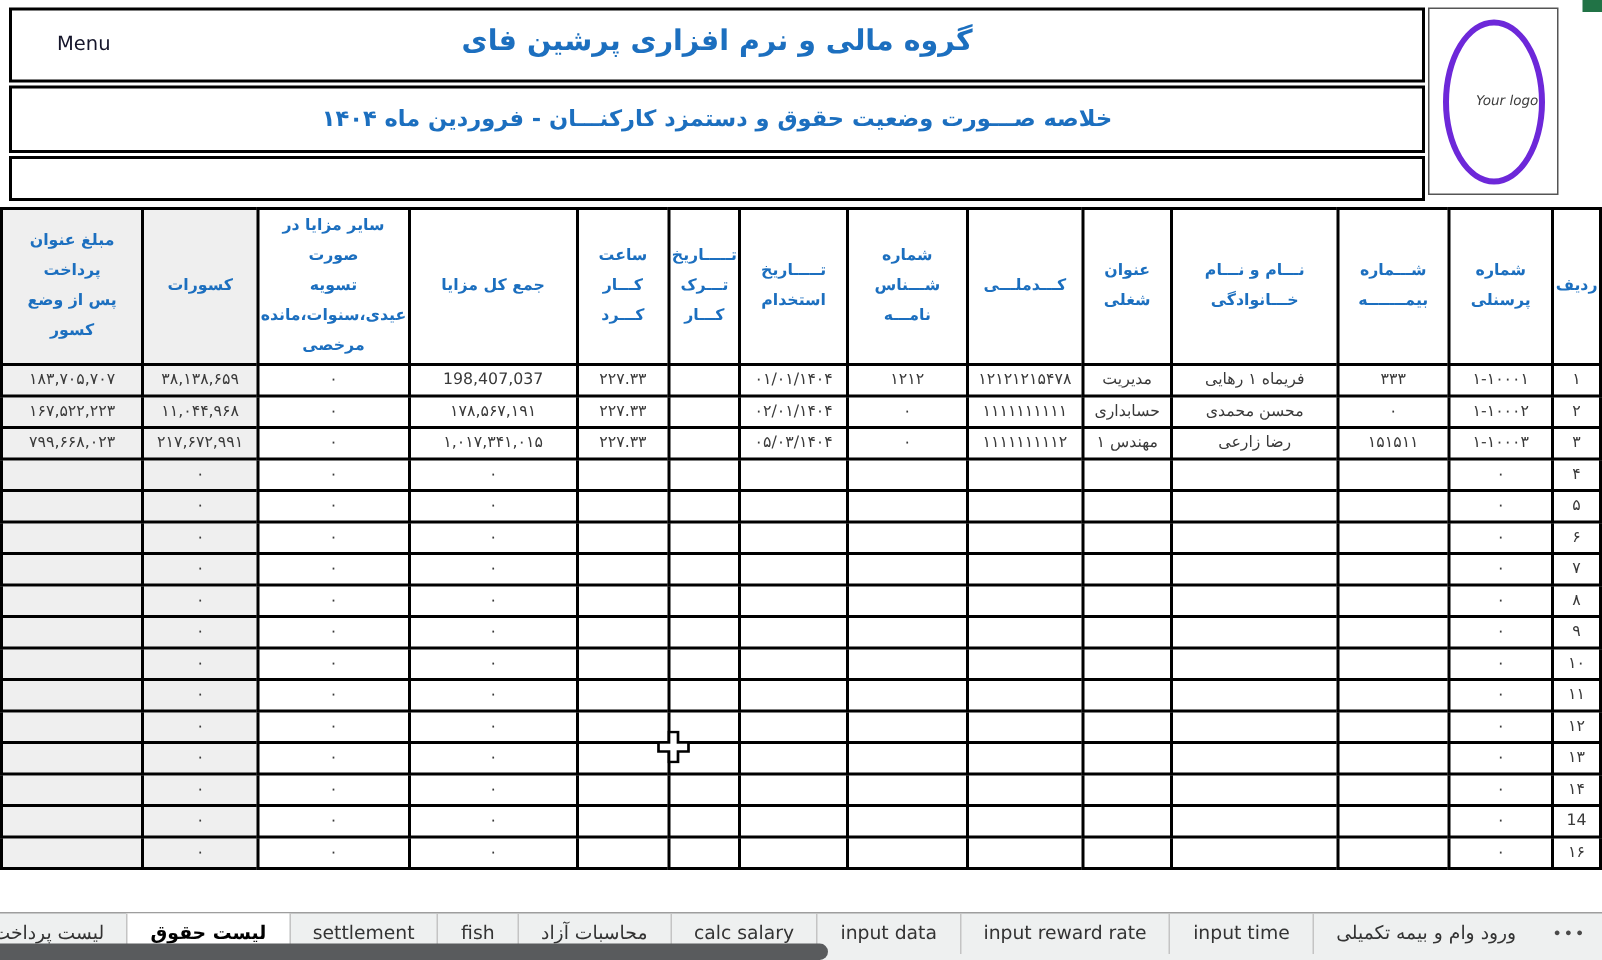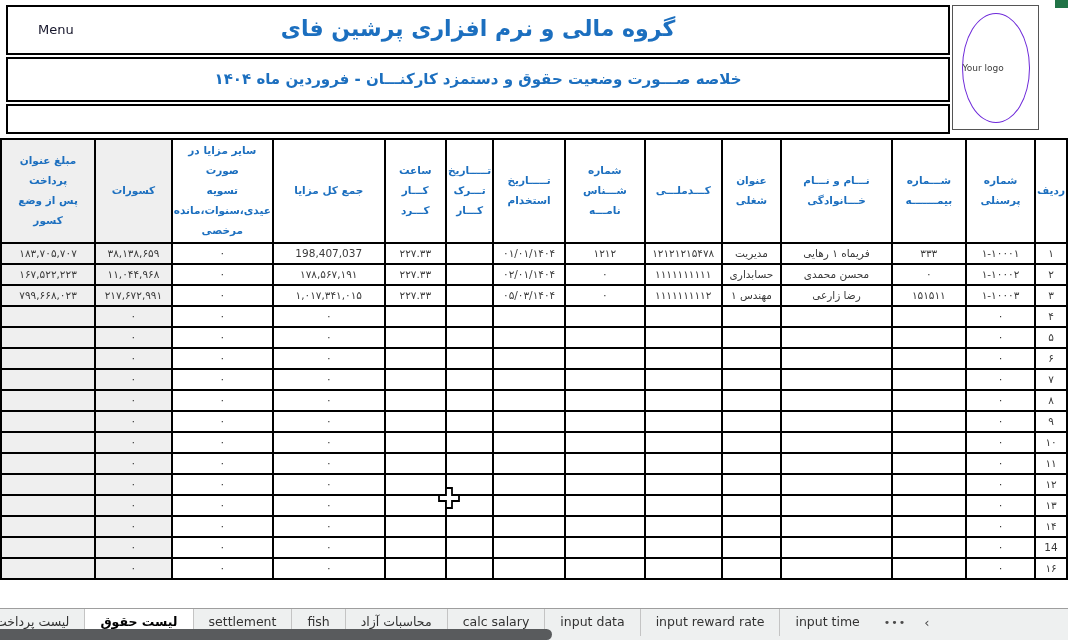--- a/index.html
+++ b/index.html
@@ -7,28 +7,28 @@
               font-family:"DejaVu Sans","Liberation Sans",sans-serif; }
   .screen { position:relative; width:1068px; height:640px; background:#fff; }
 
   
   .hdr-box { position:absolute; left:6px; width:944px; border:2px solid #000; background:#fff; }
   .title-box { top:5px; height:50px; }
   .subtitle-box { top:57px; height:45px; }
   .blank-box { top:104px; height:30px; }
   .menu { position:absolute; left:30px; top:15px; font-size:13px; color:#15152a; cursor:pointer;text-align:right; }
   .big-title { width:100%; text-align:center; direction:rtl; margin-top:9px;
-               font-size:22px; font-weight:bold; color:#1c6fbf; }
+               font-size:19px; font-weight:bold; color:#1c6fbf; }
   .sub-title { width:100%; text-align:center; direction:rtl; margin-top:11px;
                font-size:15px; font-weight:bold; color:#1c6fbf; }
 
   .logo-box { position:absolute; left:952px; top:5px; width:87px; height:125px;
               border:1px solid #555; background:#fff; display:flex; align-items:center; justify-content:center; }
-  .logo-oval { width:68px; height:110px; border:1px solid #6d28d9; border-radius:50%;
-               display:flex; align-items:center; justify-content:flex-start; }
+  .logo-oval { width:68px; height:110px; border:4px solid #6d28d9; border-radius:50%;
+               display:flex; align-items:center; justify-content:flex-end;font-style:italic; }
   .logo-oval span { font-size:9px; color:#3c3c3c; }
   .green-mark { position:absolute; left:1055px; top:0; width:13px; height:8px; background:#217346; }
 
   
   table#payroll { position:absolute; left:0; top:138px; border-collapse:collapse; table-layout:fixed;
                   direction:rtl; }
   #payroll th, #payroll td { border:2px solid #000; overflow:hidden; text-align:center; vertical-align:middle; }
   #payroll thead tr { height:95px; }
   #payroll th { font-size:10.5px; font-weight:bold; color:#1c6fbf; white-space:pre-line;
                 line-height:1.9; padding:1px 1px; background:#fff; }
@@ -389,20 +389,21 @@
     <div id="tabs">
         <div class="tab" dir="auto">لیست پرداخت</div>
         <div class="tab active" dir="auto">لیست حقوق</div>
         <div class="tab" dir="auto">settlement</div>
         <div class="tab" dir="auto">fish</div>
         <div class="tab" dir="auto">محاسبات آزاد</div>
         <div class="tab" dir="auto">calc salary</div>
         <div class="tab" dir="auto">input data</div>
         <div class="tab" dir="auto">input reward rate</div>
         <div class="tab" dir="auto">input time</div>
+        <div class="tab" dir="auto">ورود وام و بیمه تکمیلی</div>
       </div>
     <div class="tabnav">
       <span class="more">•••</span>
       <span>‹</span>
 
     </div>
   </div>
   <div class="hscroll"></div>
 
 </div>

